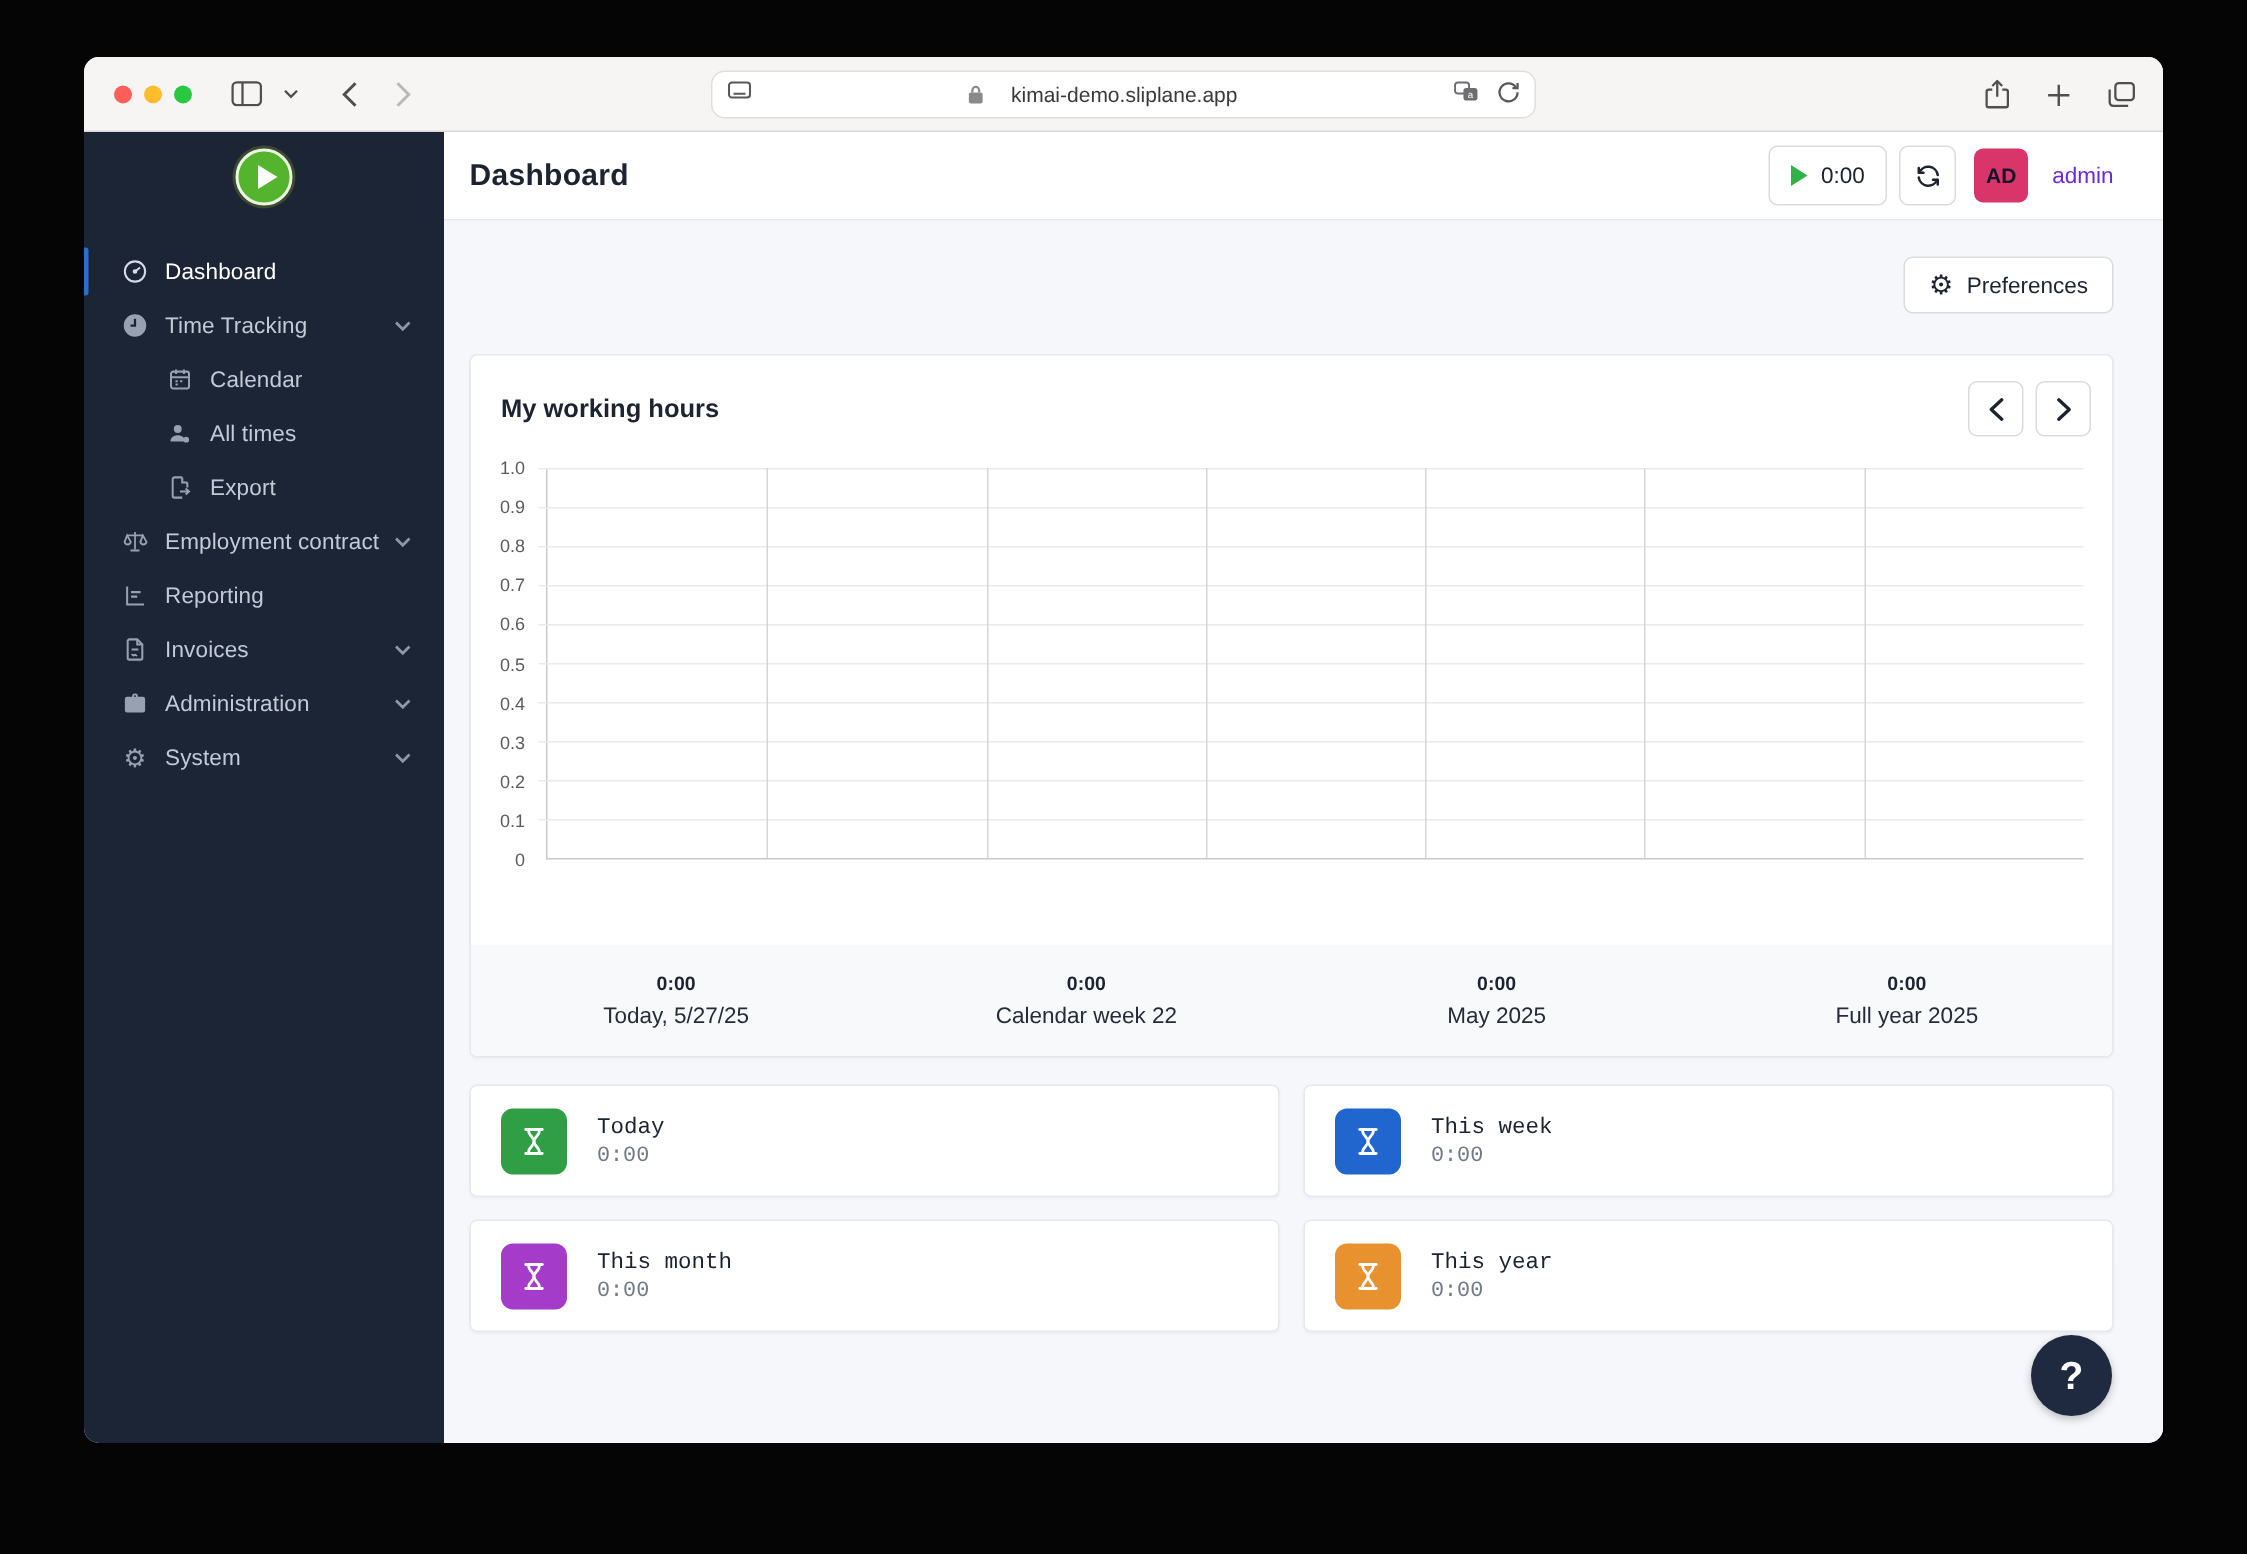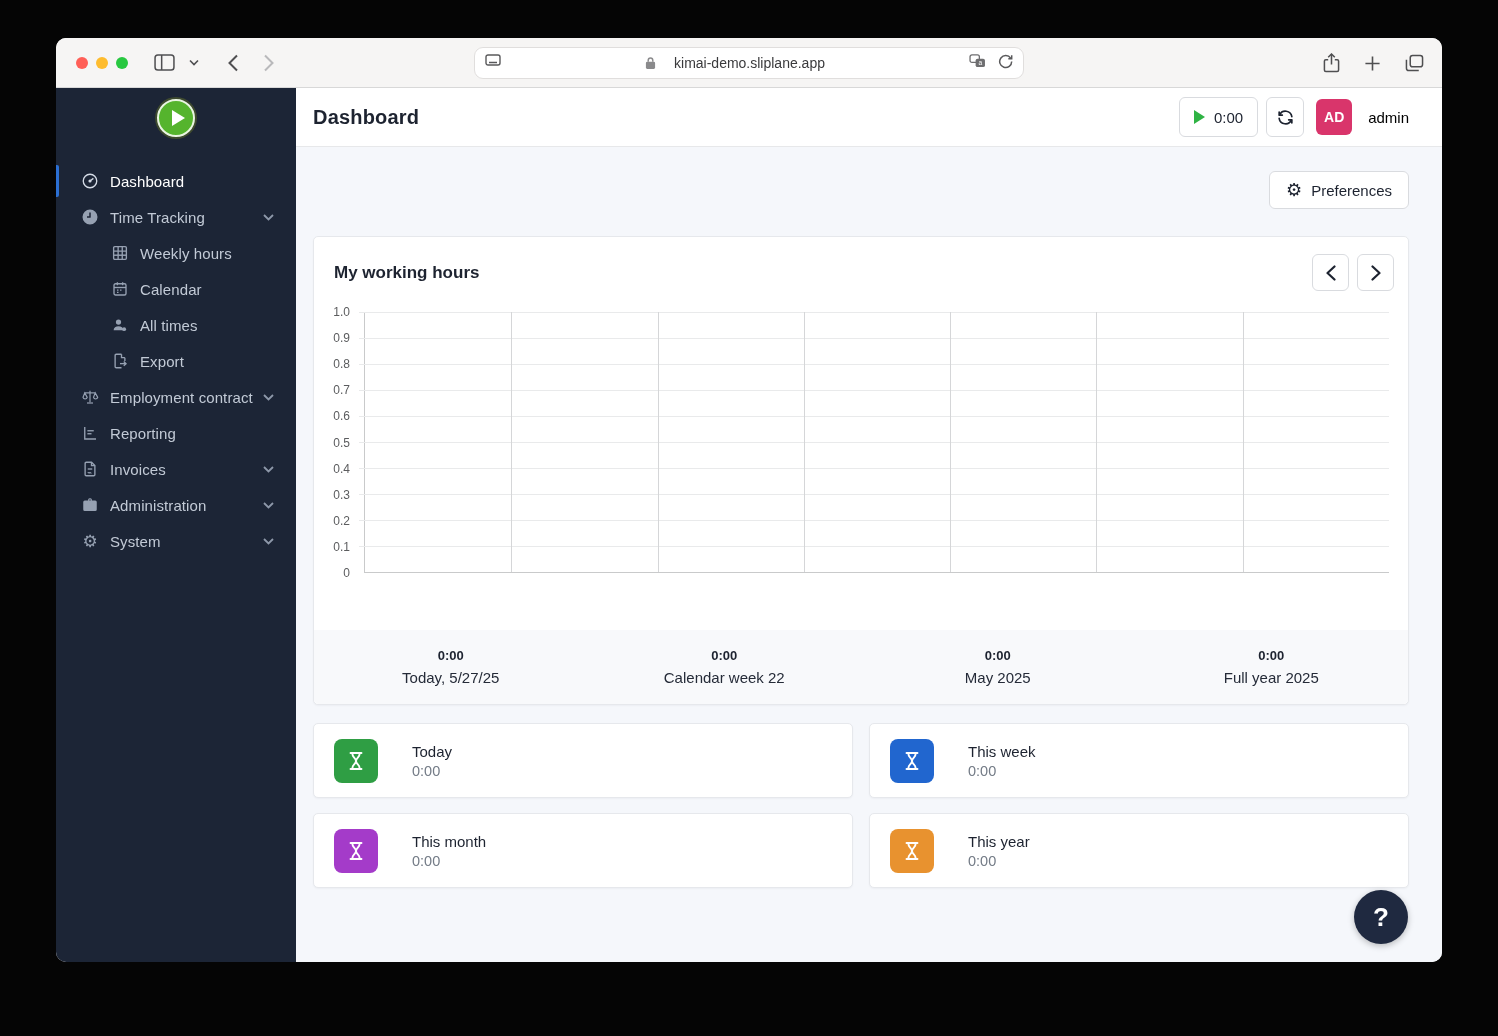--- a/index.html
+++ b/index.html
@@ -52,23 +52,23 @@
   .appheader { height:59px; flex:0 0 59px; background:#fff; border-bottom:1px solid #e7e8ea;
                display:flex; align-items:center; padding:0 33px 0 17px; }
   .page-title { font-size:20px; font-weight:700; color:#1d2330; letter-spacing:.2px; }
   .header-right { margin-left:auto; display:flex; align-items:center; gap:8px; }
   .timer-btn { height:40px; display:flex; align-items:center; gap:9px; background:#fff; border:1px solid #d9dbdf;
                border-radius:6px; padding:0 14px; cursor:pointer; }
   .play-tri { width:0; height:0; border-left:11px solid #2fb344; border-top:7px solid transparent; border-bottom:7px solid transparent; }
   .timer-val { font-size:15px; color:#1d2330; }
   .refresh-btn { width:38px; height:40px; background:#fff; border:1px solid #d9dbdf; border-radius:6px;
                  display:flex; align-items:center; justify-content:center; cursor:pointer; color:#1d2330; }
-  .avatar { width:36px; height:36px; border-radius:6px; background:#d9356b; color:#ffffff; font-size:14px; font-weight:700;
+  .avatar { width:36px; height:36px; border-radius:6px; background:#d9356b; color:#0f172a; font-size:14px; font-weight:700;
             display:flex; align-items:center; justify-content:center; margin-left:4px; }
-  .username { font-size:15px; color:#000000; margin-left:8px; }
+  .username { font-size:15px; color:#6d28d9; margin-left:8px; }
 
   .page { flex:1; position:relative; padding:24px 33px 0 17px; }
   .prefs-row { display:flex; justify-content:flex-end; }
   .prefs-btn { height:38px; display:flex; align-items:center; gap:9px; background:#fff; border:1px solid #d9dbdf;
                border-radius:6px; padding:0 16px; font-size:15px; color:#1d2330; cursor:pointer; }
   .prefs-btn .gear-glyph { font-size:18px; color:#1d2330; }
 
   
   .card { margin-top:27px; background:#fff; border:1px solid #e6e8ec; border-radius:5px; box-shadow:0 1px 2px rgba(20,30,60,.04); }
   .card-head { position:relative; padding:17px 14px 13px 20px; display:flex; align-items:center; }
@@ -91,21 +91,21 @@
              display:grid; grid-template-columns:repeat(4,1fr); align-items:center; }
   .sum-cell { text-align:center; }
   .sum-val { font-size:13px; font-weight:700; color:#1d2330; }
   .sum-label { margin-top:6px; font-size:15px; color:#252b38; }
 
   
   .stats { display:grid; grid-template-columns:1fr 1fr; gap:15px 16px; margin-top:18px; }
   .stat-card { height:75px; background:#fff; border:1px solid #e6e8ec; border-radius:5px;
                display:flex; align-items:center; padding:0 20px; box-shadow:0 1px 2px rgba(20,30,60,.04); }
   .stat-icon { width:44px; height:44px; border-radius:8px; display:flex; align-items:center; justify-content:center; flex:0 0 44px; }
-  .stat-text { margin-left:34px; }
+  .stat-text { margin-left:20px;font-family:Liberation Mono, monospace; }
   .stat-label { font-size:15px; color:#1d2330; }
   .stat-val { margin-top:3px; font-size:14.5px; color:#737b86; }
 
   .help-btn { position:absolute; right:34px; bottom:18px; width:54px; height:54px; border-radius:50%;
               background:#1f2940; color:#fff; font-size:26px; font-weight:700; display:flex; align-items:center;
               justify-content:center; cursor:pointer; box-shadow:0 2px 6px rgba(0,0,0,.25); }
 </style>
 </head>
 <body>
 
@@ -226,32 +226,20 @@
             </span>
             <span class="nlabel">Time Tracking</span>
             <span class="nchev">
               <svg width="11" height="7" viewBox="0 0 11 7" fill="none" stroke="currentColor" stroke-width="1.8">
                   <polyline points="1,1 5.5,5.5 10,1"></polyline>
                 </svg>
             </span>
           </div>
 
 
-          <div class="nav-item child">
-            <span class="nicon">
-              <svg width="18" height="18" viewBox="0 0 24 24" fill="none" stroke="currentColor" stroke-width="1.8">
-                  <rect x="3.5" y="3.5" width="17" height="17" rx="1.5"></rect>
-                  <line x1="3.5" y1="9.5" x2="20.5" y2="9.5"></line>
-                  <line x1="3.5" y1="15" x2="20.5" y2="15"></line>
-                  <line x1="9.5" y1="3.5" x2="9.5" y2="20.5"></line>
-                  <line x1="15" y1="3.5" x2="15" y2="20.5"></line>
-                </svg>
-            </span>
-            <span class="nlabel">Weekly hours</span>
-          </div>
 
           <div class="nav-item child">
             <span class="nicon">
               <svg width="18" height="18" viewBox="0 0 24 24" fill="none" stroke="currentColor" stroke-width="1.8">
                   <rect x="4" y="5" width="16" height="15" rx="2"></rect>
                   <line x1="4" y1="10" x2="20" y2="10"></line>
                   <line x1="8.5" y1="3" x2="8.5" y2="7"></line>
                   <line x1="15.5" y1="3" x2="15.5" y2="7"></line>
                   <line x1="8" y1="13.5" x2="10" y2="13.5"></line>
                   <line x1="12" y1="13.5" x2="14" y2="13.5"></line>

